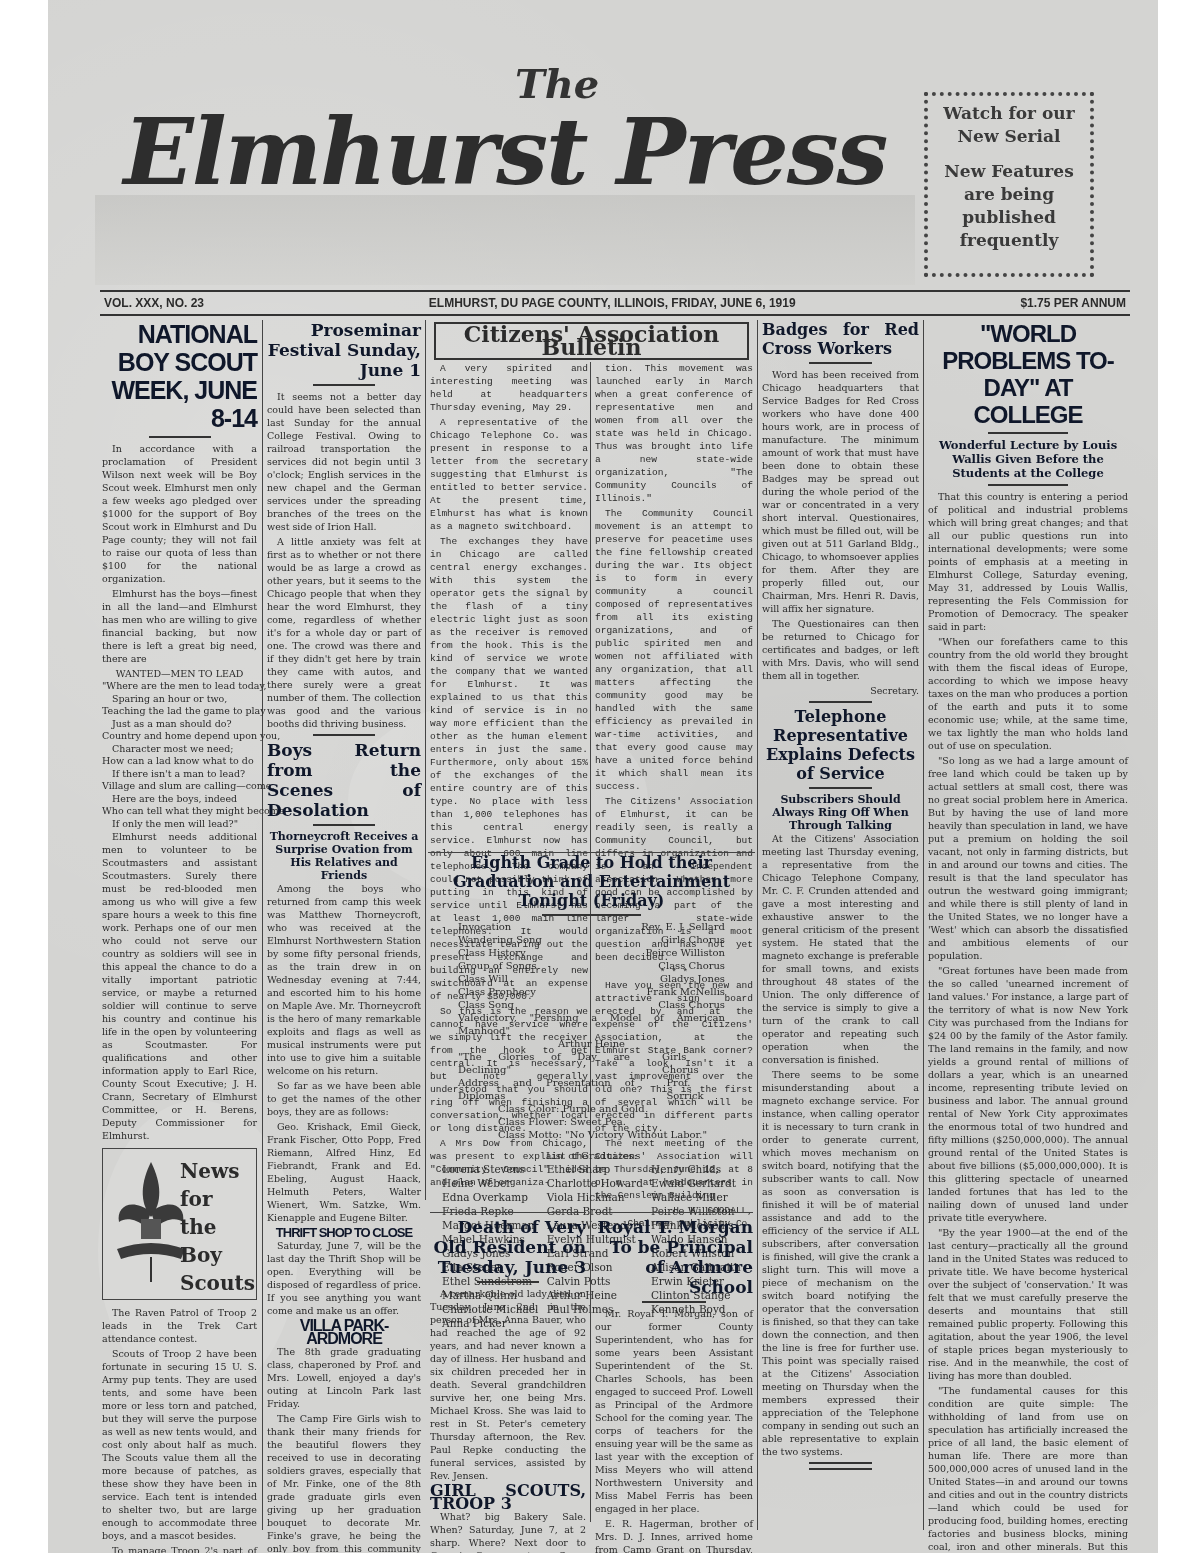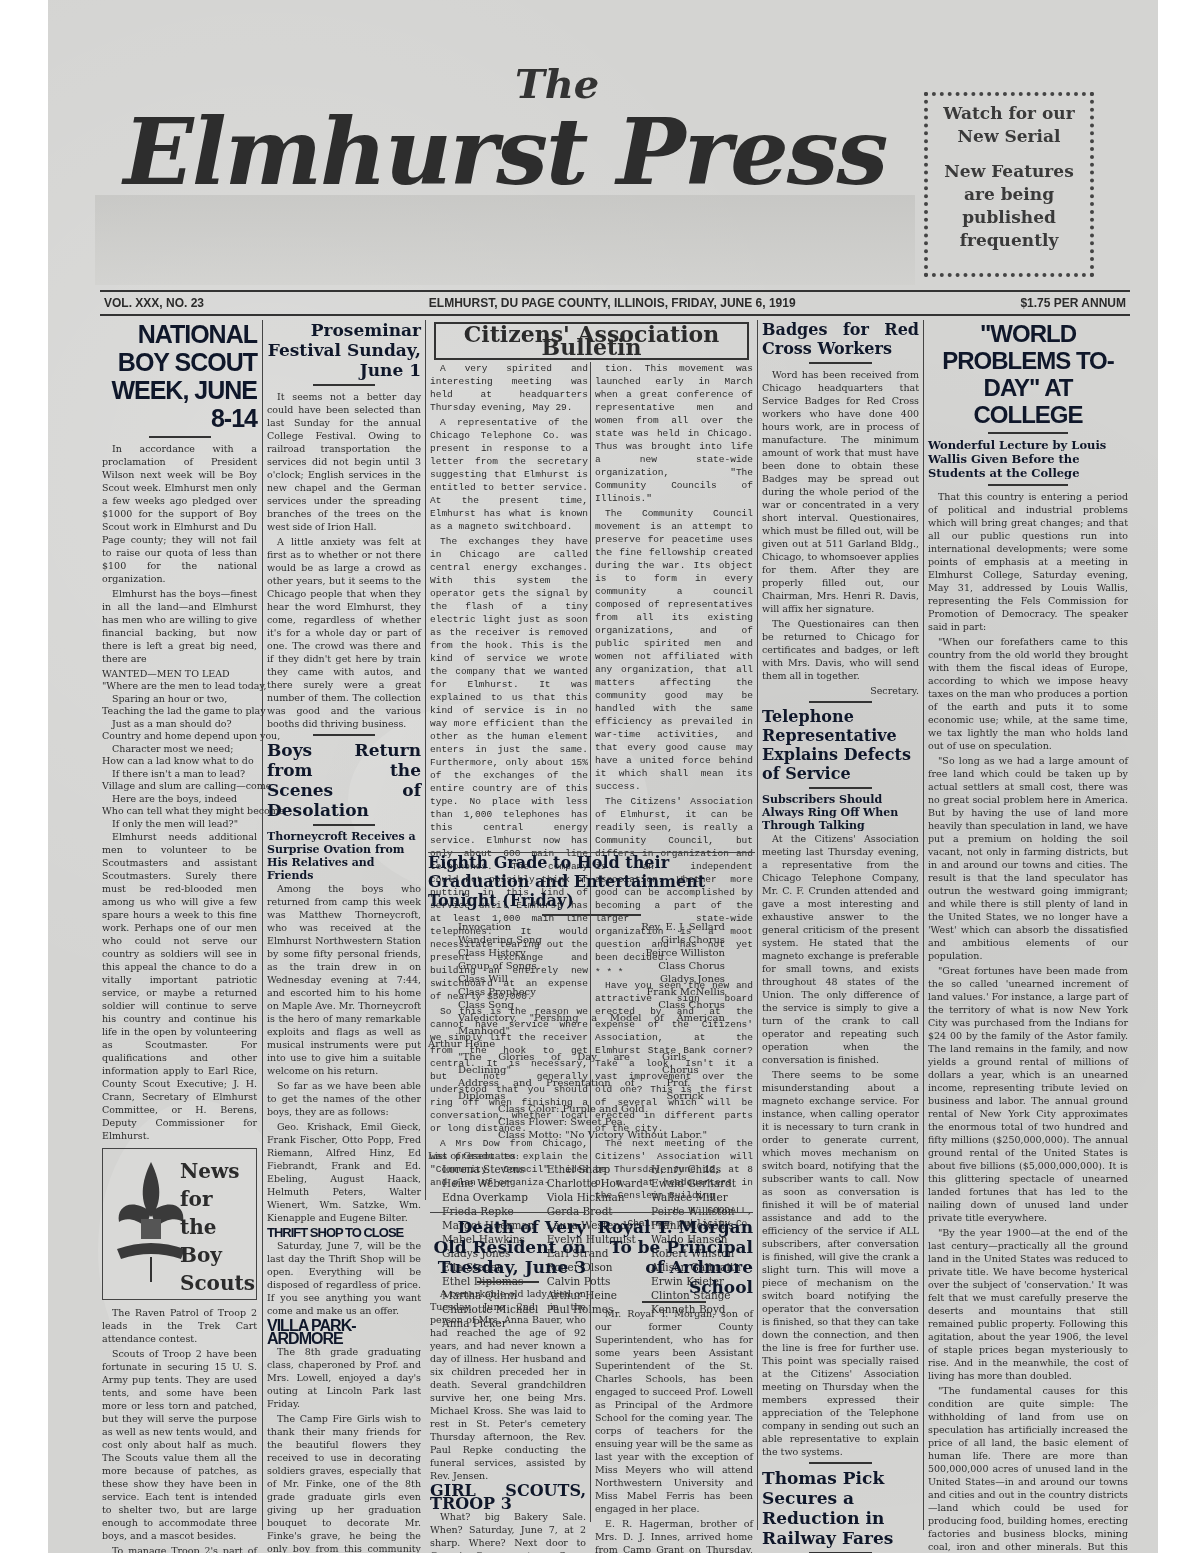--- a/index.html
+++ b/index.html
@@ -12,21 +12,21 @@
   .mast-scene{position:absolute;left:0;top:135px;width:820px;height:90px;background:linear-gradient(180deg,#bdbdba,#cfcfcc);opacity:.55;}
   .promo{position:absolute;left:924px;top:92px;width:170px;height:185px;border:4px dotted #444;padding:6px;box-sizing:border-box;text-align:center;font-weight:bold;color:#3a3a3a;font-size:17px;line-height:23px;}
   .promo p{margin:0 0 12px 0;}
   .dateline{position:absolute;left:100px;top:290px;width:1030px;height:26px;border-top:2px solid #333;border-bottom:2px solid #333;font-family:"Liberation Sans",sans-serif;font-weight:bold;font-size:12px;display:flex;justify-content:space-between;align-items:center;padding:0 4px;box-sizing:border-box;}
   .col{position:absolute;top:320px;font-size:9.5px;line-height:13px;text-align:justify;}
   .col p{margin:0 0 2px 0;text-indent:10px;}
   .vr{position:absolute;top:320px;width:1px;height:1210px;background:#444;}
   h1,h2,h3{margin:0;font-weight:bold;color:#0f172a;}
   .h-cond{font-family:"Liberation Sans",sans-serif;font-stretch:condensed;letter-spacing:-1px;}
   .rule{width:40%;margin:4px auto;border-top:2px solid #333;}
-  .ctr{text-align:left;}
+  .ctr{text-align:center;}
   .r{text-align:right;}
   .poem{font-size:9.5px;line-height:12.5px;}
   .poem div{white-space:nowrap;}
   .scoutbox{border:1px solid #444;height:150px;position:relative;margin:6px 0;}
   .emblem{position:absolute;left:8px;top:8px;width:80px;height:130px;}
   .scoutbox .txt{position:absolute;right:6px;top:8px;width:70px;text-align:left;font-weight:bold;font-size:20px;line-height:28px;}
   .bulletin-title{border:2px solid #333;margin:2px 4px;padding:4px 0;text-align:center;font-size:22px;font-weight:bold;}
   .two{display:flex;gap:2px;font-family:Liberation Mono, monospace;}
   .two>div{flex:1;}
   .prog{display:flex;justify-content:space-between;font-size:10px;line-height:13px;padding:0 30px;gap:32px;}
@@ -196,21 +196,21 @@
   <div class="grads">
     <div>
       <div>Lorena Stevens</div>
       <div>Heine Weber</div>
       <div>Edna Overkamp</div>
       <div>Frieda Repke</div>
       <div>Margot Hoerman</div>
       <div>Mabel Hawkins</div>
       <div>Gladys Jones</div>
       <div>Ella Stegen</div>
-      <div>Ethel Diplomas</div>
+      <div>Ethel Sundstrom</div>
       <div>Martha Quinn</div>
       <div>Charlotte Michael</div>
       <div>Anna Picker</div>
     </div>
     <div>
       <div>Ethel Sharp</div>
       <div>Charlotte Howard</div>
       <div>Viola Hickman</div>
       <div>Gerda Brodt</div>
       <div>Laura Westendorf</div>
@@ -259,21 +259,20 @@
   <p>Word has been received from Chicago headquarters that Service Badges for Red Cross workers who have done 400 hours work, are in process of manufacture. The minimum amount of work that must have been done to obtain these Badges may be spread out during the whole period of the war or concentrated in a very short interval. Questionaires, which must be filled out, will be given out at 511 Garland Bldg., Chicago, to whomsoever applies for them. After they are properly filled out, our Chairman, Mrs. Henri R. Davis, will affix her signature.</p>
   <p>The Questionaires can then be returned to Chicago for certificates and badges, or left with Mrs. Davis, who will send them all in together.</p>
   <div class="r">Secretary.</div>
   <div class="rule"></div>
   <h2 class="ctr" style="font-size:16px;line-height:19px;">Telephone Representative Explains Defects of Service</h2>
   <div class="rule"></div>
   <h3 class="ctr" style="font-size:11px;line-height:13px;">Subscribers Should Always Ring Off When Through Talking</h3>
   <p>At the Citizens' Association meeting last Thursday evening, a representative from the Chicago Telephone Company, Mr. C. F. Crunden attended and gave a most interesting and exhaustive answer to the general criticism of the present system. He stated that the magneto exchange is preferable for small towns, and exists throughout 48 states of the Union. The only difference of the service is simply to give a turn of the crank to call operator and repeating such operation when the conversation is finished.</p>
   <p>There seems to be some misunderstanding about a magneto exchange service. For instance, when calling operator it is necessary to turn crank in order to generate current, which moves mechanism on switch board, notifying that the subscriber wants to call. Now as soon as conversation is finished it will be of material assistance and add to the efficiency of the service if ALL subscribers, after conversation is finished, will give the crank a slight turn. This will move a piece of mechanism on the switch board notifying the operator that the conversation is finished, so that they can take down the connection, and then the line is free for further use. This point was specially raised at the Citizens' Association meeting on Thursday when the members expressed their appreciation of the Telephone company in sending out such an able representative to explain the two systems.</p>
   <div class="rule"></div>
-  <h2 class="ctr" style="font-size:17px;line-height:20px;">Thomas Pick Secures a Reduction in Railway Fares</h2>
   <div class="rule"></div>
 
 </div>
 
 <div class="col" style="left:928px;width:200px;">
   <h1 class="h-cond" style="font-size:24px;line-height:27px;text-align:center;">"WORLD PROBLEMS TO-DAY" AT COLLEGE</h1>
   <div class="rule"></div>
   <h3 class="ctr" style="font-size:11.5px;line-height:14px;">Wonderful Lecture by Louis Wallis Given Before the Students at the College</h3>
   <div class="rule"></div>
   <p>That this country is entering a period of political and industrial problems which will bring great changes; and that all our public questions run into international developments; were some points of emphasis at a meeting in Elmhurst College, Saturday evening, May 31, addressed by Louis Wallis, representing the Fels Commission for Promotion of Democracy. The speaker said in part:</p>

